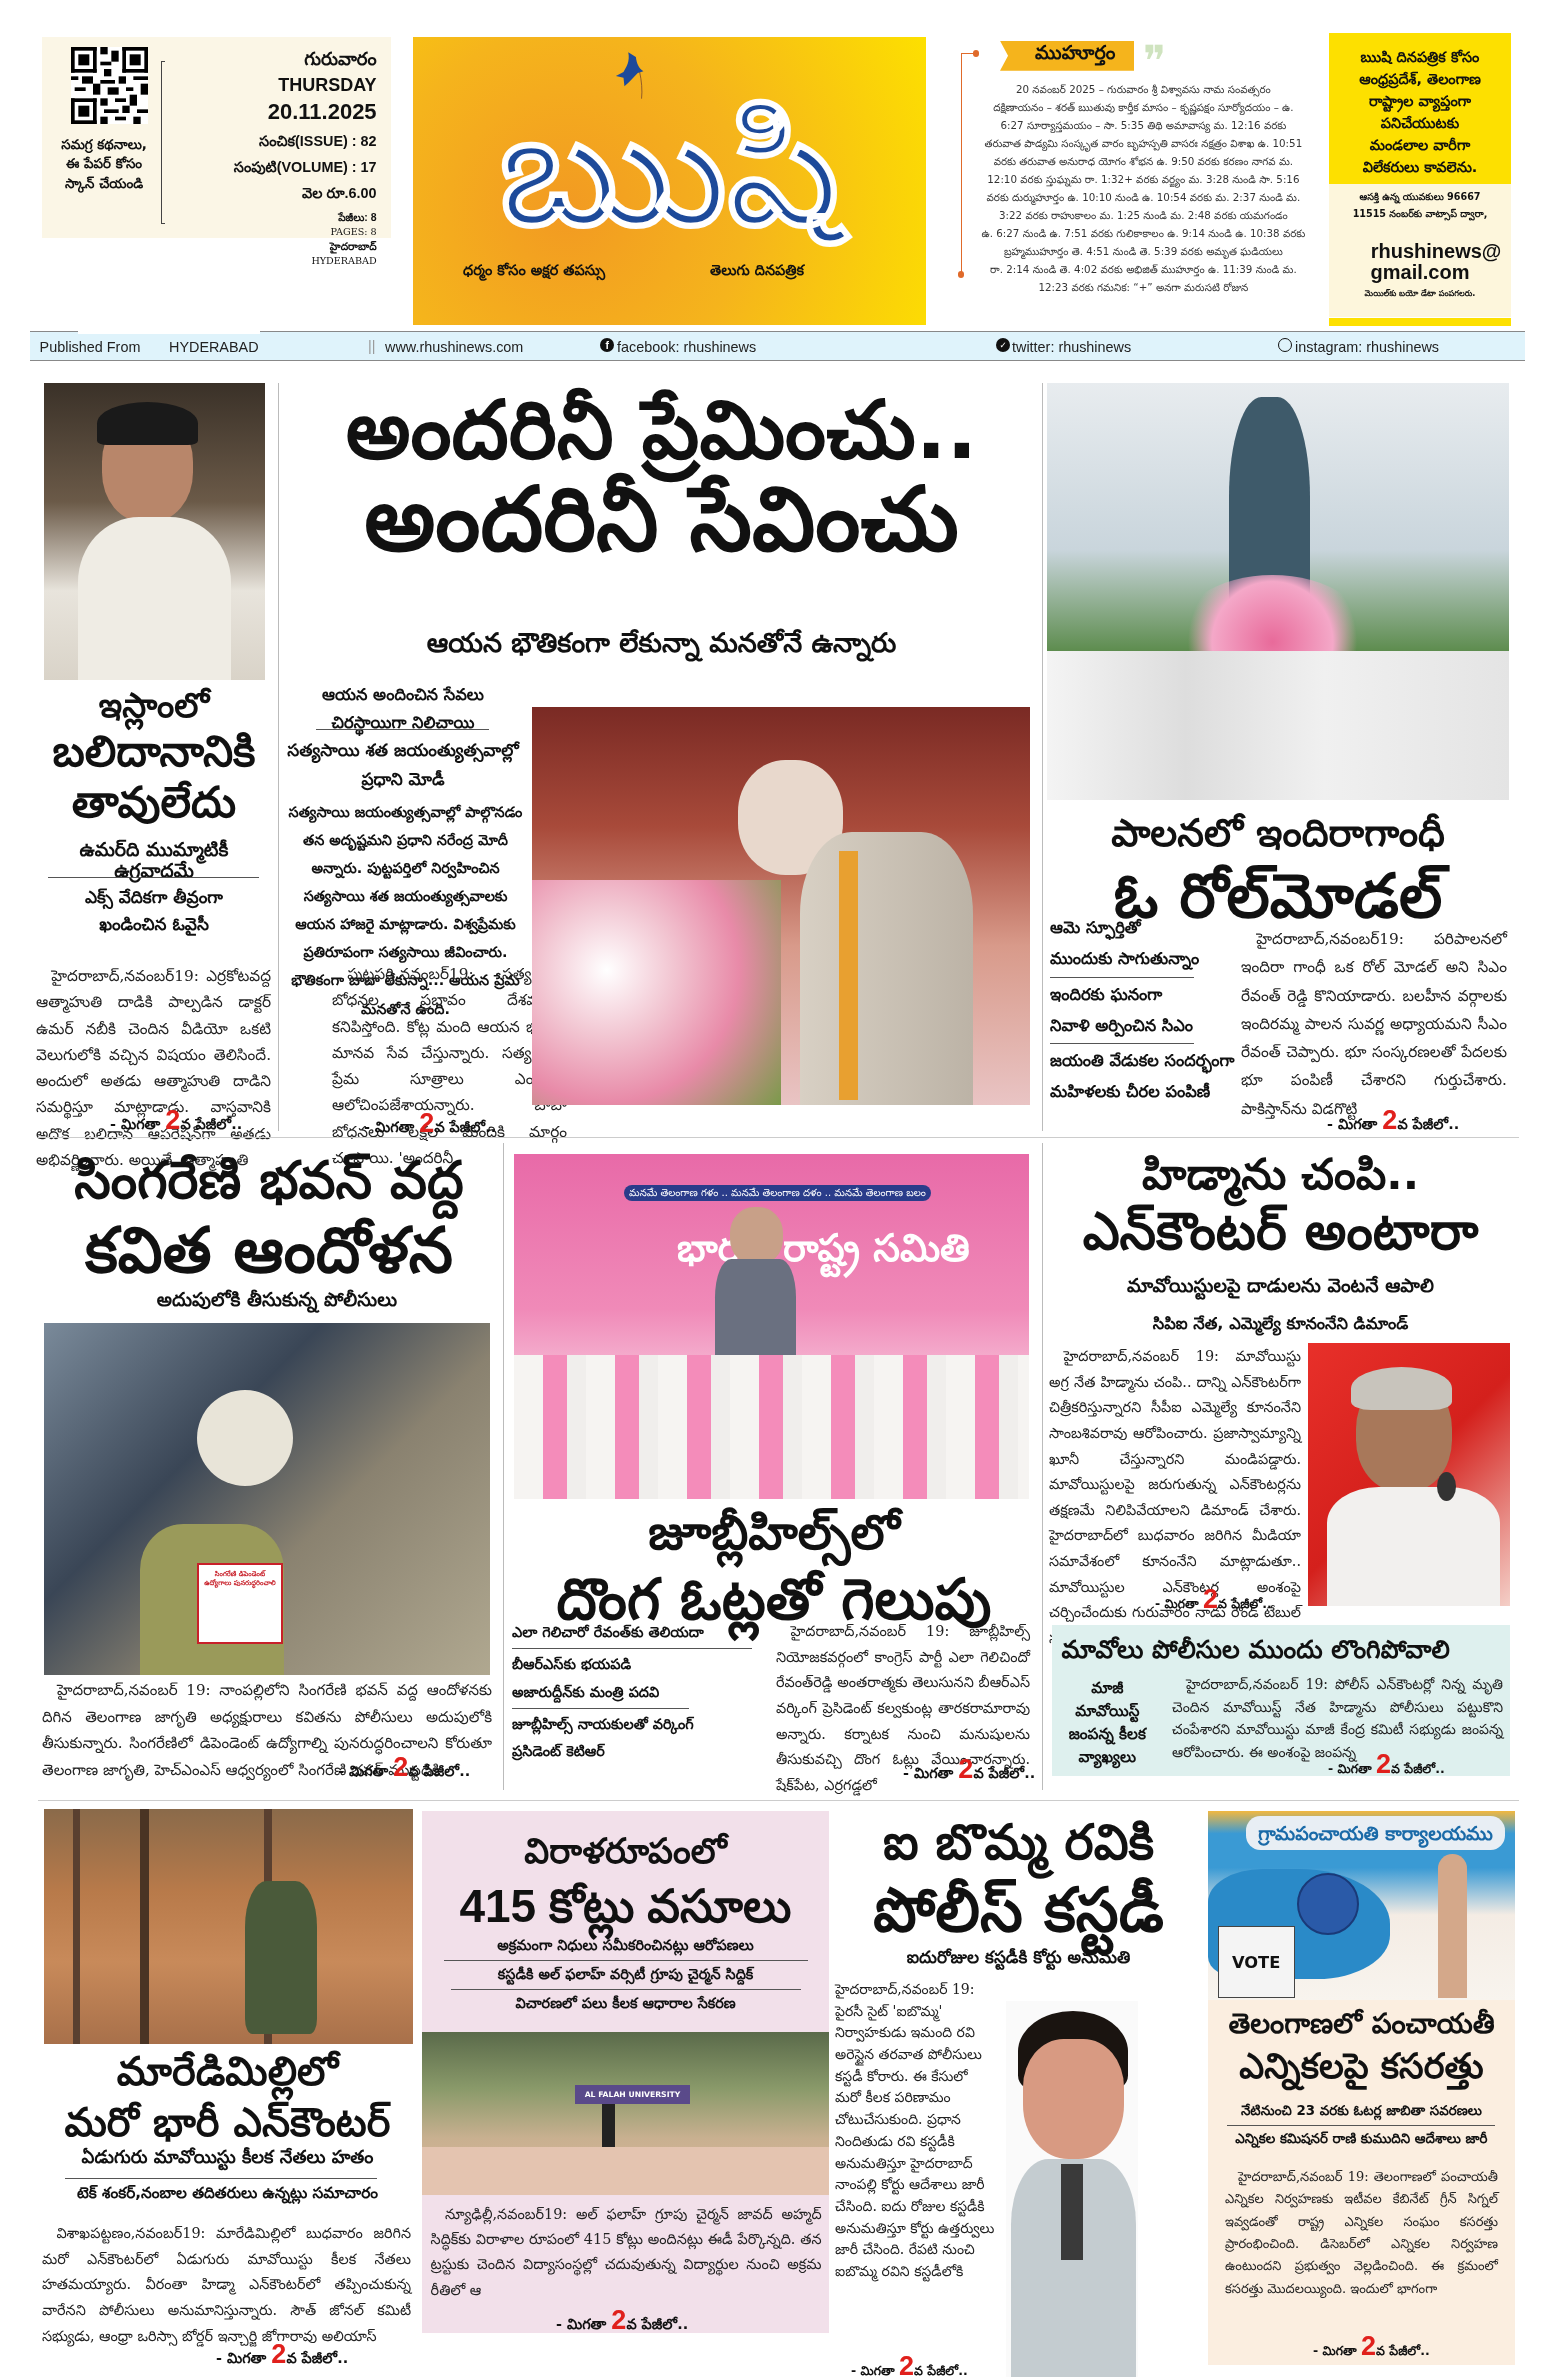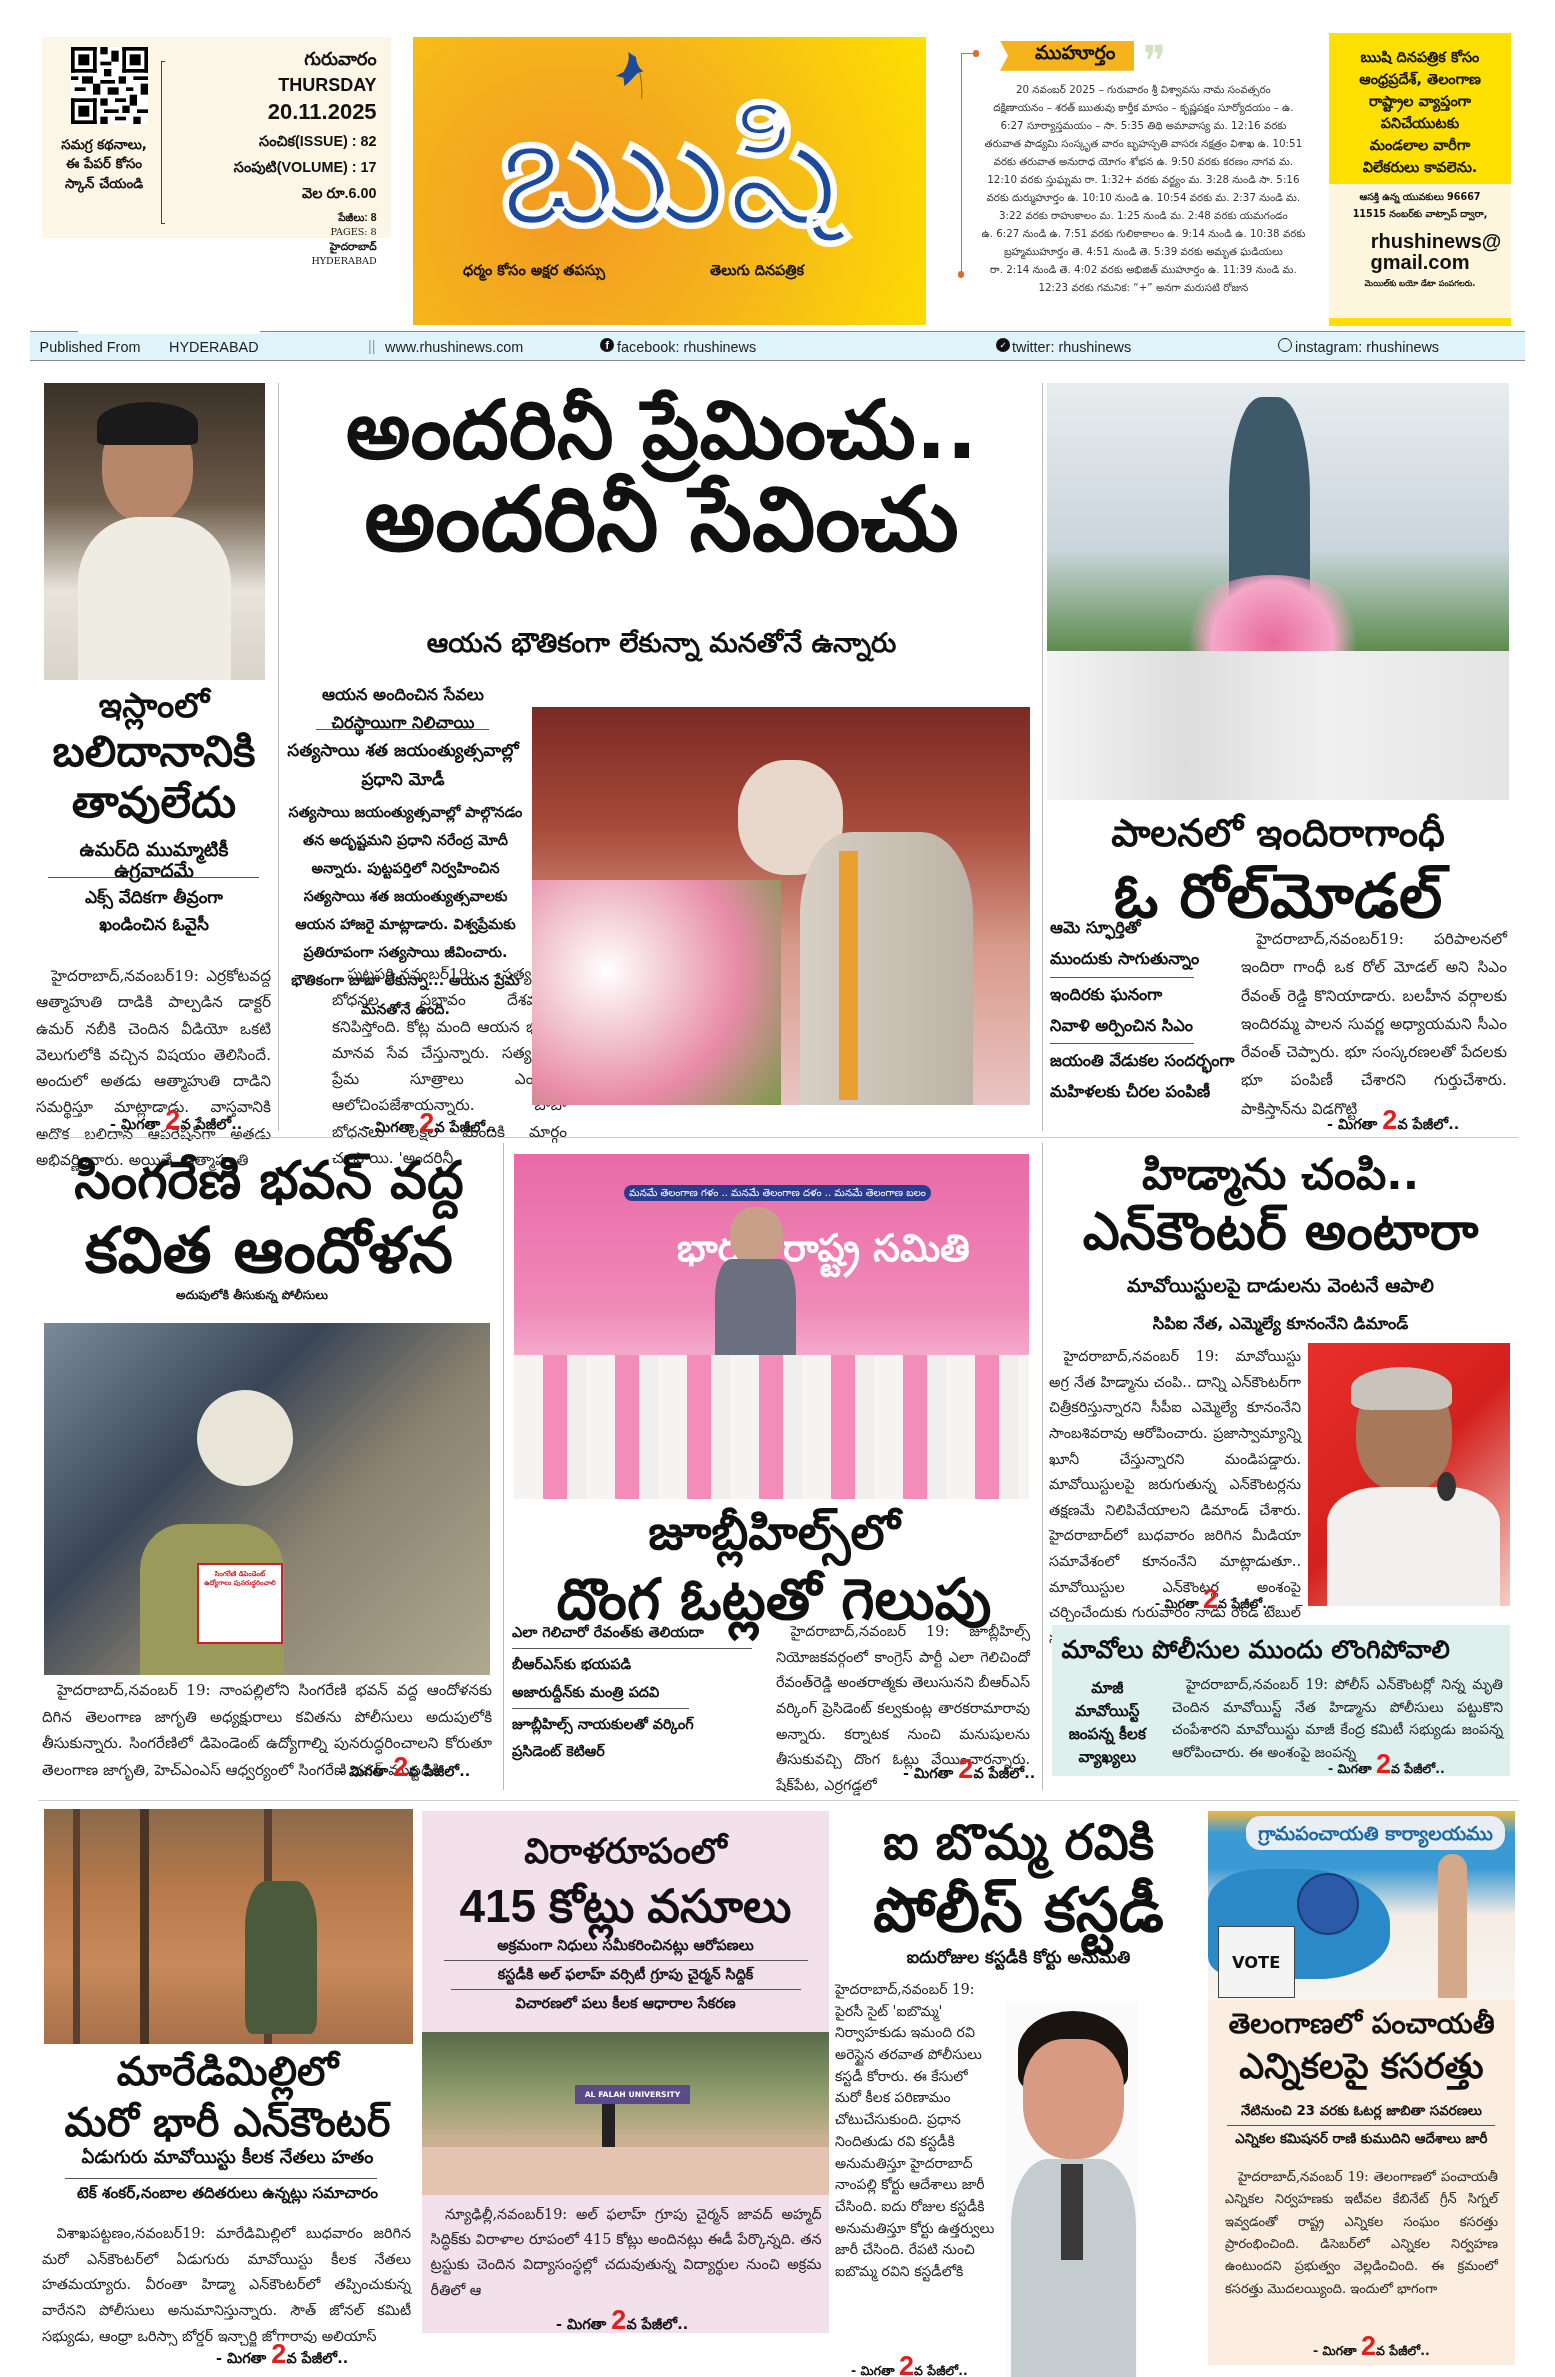--- a/index.html
+++ b/index.html
@@ -132,21 +132,21 @@
     <div>ఋషి దినపత్రిక కోసం</div>
     <div>ఆంధ్రప్రదేశ్, తెలంగాణ</div>
     <div>రాష్ట్రాల వ్యాప్తంగా</div>
     <div>పనిచేయుటకు</div>
     <div>మండలాల వారీగా</div>
     <div>విలేకరులు కావలెను.</div>
   </div>
   <div class="abs c" style="left:0;top:151px;width:182px;height:133px;background:#fdf6dc;padding-top:6.7px;">
     <div style="font-size:9.6px;font-weight:bold;">ఆసక్తి ఉన్న యువకులు 96667</div>
     <div style="font-size:9.6px;font-weight:bold;margin-top:3.8px;">11515 నంబర్‌కు వాట్సాప్ ద్వారా,</div>
-    <div class="lib" style="font-size:20px;font-weight:bold;line-height:1.05;margin-top:9px;padding-left:32px;">rhushinews@</div>
+    <div class="lib" style="font-size:20px;font-weight:bold;line-height:1.05;margin-top:19px;padding-left:32px;">rhushinews@</div>
     <div class="lib" style="font-size:20px;font-weight:bold;line-height:1.05;">gmail.com</div>
     <div style="font-size:8.1px;font-weight:bold;margin-top:4.8px;">మెయిల్‌కు బయో డేటా పంపగలరు.</div>
   </div>
   <div class="abs" style="left:0;top:285px;width:182px;height:7.7px;background:#fde000;"></div>
 </div>
 
 <div id="infobar" class="abs lib" style="font-size:14.4px;color:#222;">
   <div class="abs" style="left:48px;top:-1.9px;width:182px;height:3.8px;background:#fff;"></div>
   <span class="abs" style="left:9.6px;top:6.7px;">Published From</span>
   <span class="abs" style="left:139px;top:6.7px;">HYDERABAD</span>
@@ -229,21 +229,21 @@
 </div>
 <div class="abs body-text" style="left:1241px;top:925px;width:266px;font-size:15.3px;line-height:1.85;text-indent:1em;">హైదరాబాద్,నవంబర్19: పరిపాలనలో ఇందిరా గాంధీ ఒక రోల్ మోడల్ అని సిఎం రేవంత్ రెడ్డి కొనియాడారు. బలహీన వర్గాలకు ఇందిరమ్మ పాలన సువర్ణ అధ్యాయమని సీఎం రేవంత్ చెప్పారు. భూ సంస్కరణలతో పేదలకు భూ పంపిణీ చేశారని గుర్తుచేశారు. పాకిస్తాన్‌ను విడగొట్టి</div>
 <div class="abs cont" style="left:1327px;top:1105px;"><span>- మిగతా</span> <b>2</b><span>వ పేజీలో..</span></div>
 
 <div class="abs" style="left:38px;top:1137px;width:1481px;border-top:1px solid #ccc;"></div>
 
 <div class="abs c hl" style="left:34px;top:1148px;width:470px;font-size:52px;line-height:1.24;">
   <div>సింగరేణి భవన్ వద్ద</div>
   <div style="font-size:63px;">కవిత ఆందోళన</div>
 </div>
-<div class="abs c hl" style="left:17px;top:1289px;width:470px;font-size:12px;">అదుపులోకి తీసుకున్న పోలీసులు</div>
+<div class="abs c hl" style="left:42px;top:1289px;width:470px;font-size:19px;">అదుపులోకి తీసుకున్న పోలీసులు</div>
 <div class="abs photo" style="left:44px;top:1323px;width:446px;height:352px;background:linear-gradient(135deg,#7a8a9a 0%,#3a4656 35%,#8a8270 60%,#b0a890 100%);">
   <div class="abs" style="left:153px;top:67px;width:96px;height:96px;border-radius:50%;background:#e8e4d8;"></div>
   <div class="abs" style="left:96px;top:201px;width:144px;height:153px;background:#9a9a5a;border-radius:30% 30% 0 0;"></div>
   <div class="abs c" style="left:153px;top:240px;width:86px;height:81px;background:#fff;border:2.9px solid #c8202a;font-size:6.7px;color:#c8202a;font-weight:bold;padding:4.8px;">సింగరేణి డిపెండెంట్ ఉద్యోగాలు పునరుద్ధరించాలి</div>
 </div>
 <div class="abs body-text" style="left:42px;top:1677px;width:450px;font-size:15px;line-height:1.78;text-indent:1em;">హైదరాబాద్,నవంబర్ 19: నాంపల్లిలోని సింగరేణి భవన్ వద్ద ఆందోళనకు దిగిన తెలంగాణ జాగృతి అధ్యక్షురాలు కవితను పోలీసులు అదుపులోకి తీసుకున్నారు. సింగరేణిలో డిపెండెంట్ ఉద్యోగాల్ని పునరుద్ధరించాలని కోరుతూ తెలంగాణ జాగృతి, హెచ్‌ఎంఎస్ ఆధ్వర్యంలో సింగరేణి భవన్ ముట్టడికి</div>
 <div class="abs cont" style="left:338px;top:1752px;"><span>- మిగతా</span> <b>2</b><span>వ పేజీలో..</span></div>
 
 <div class="abs vrule" style="left:503px;top:1143px;height:647px;"></div>
 

